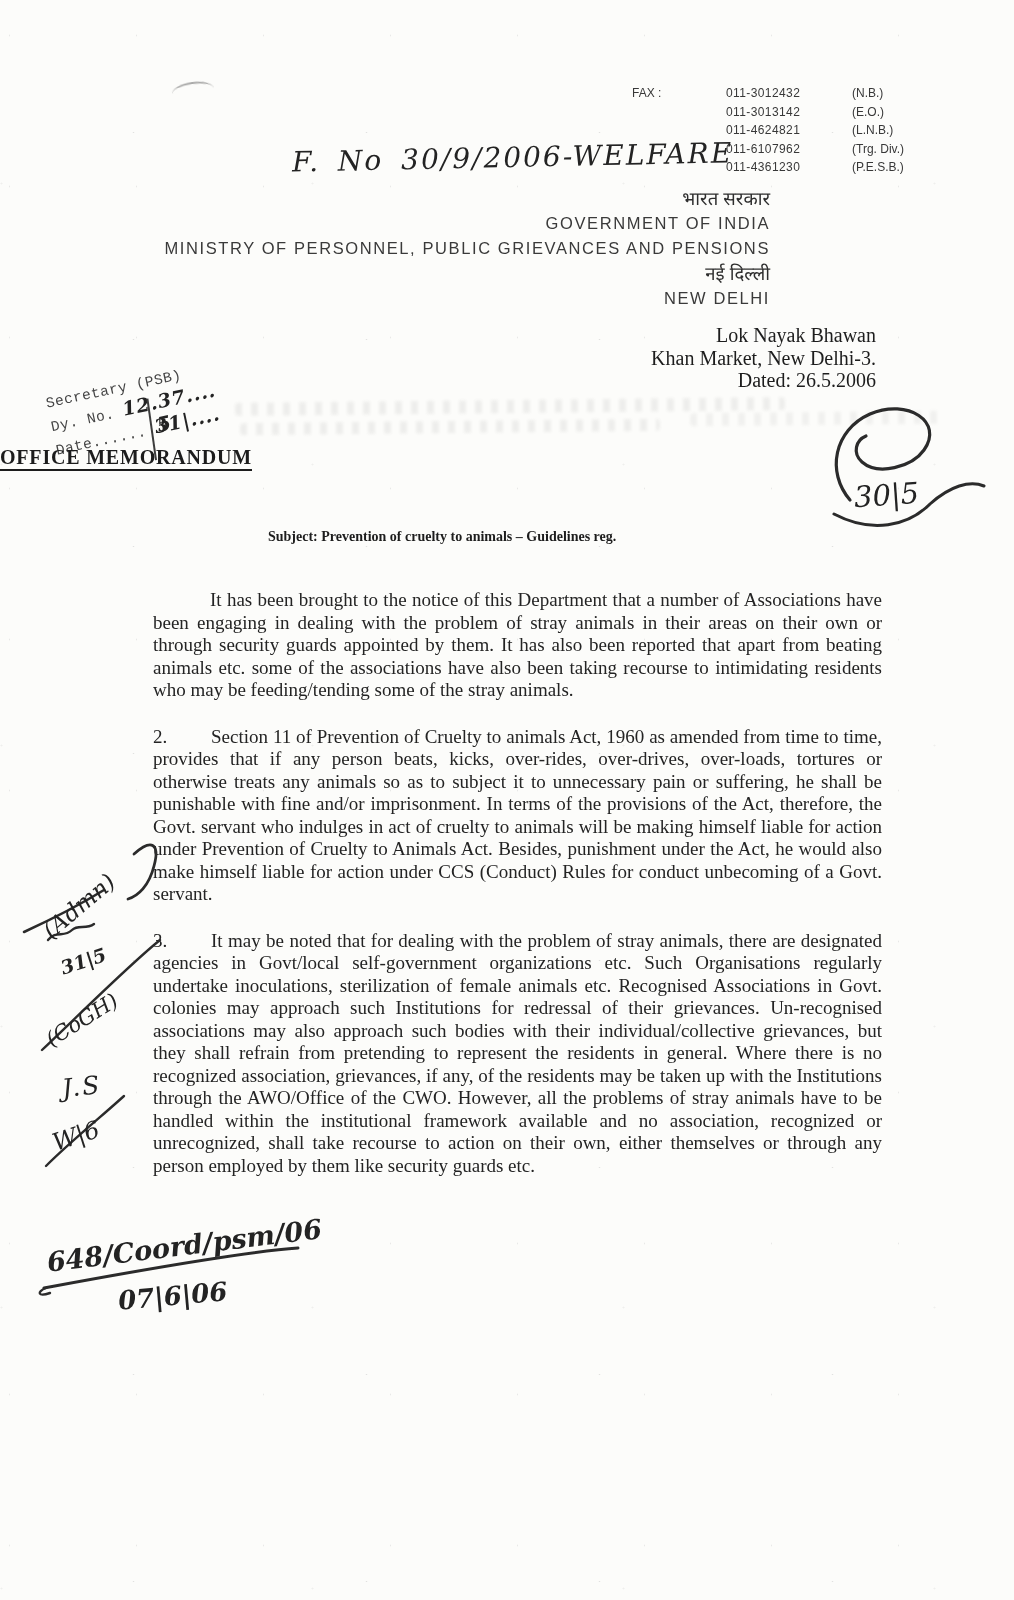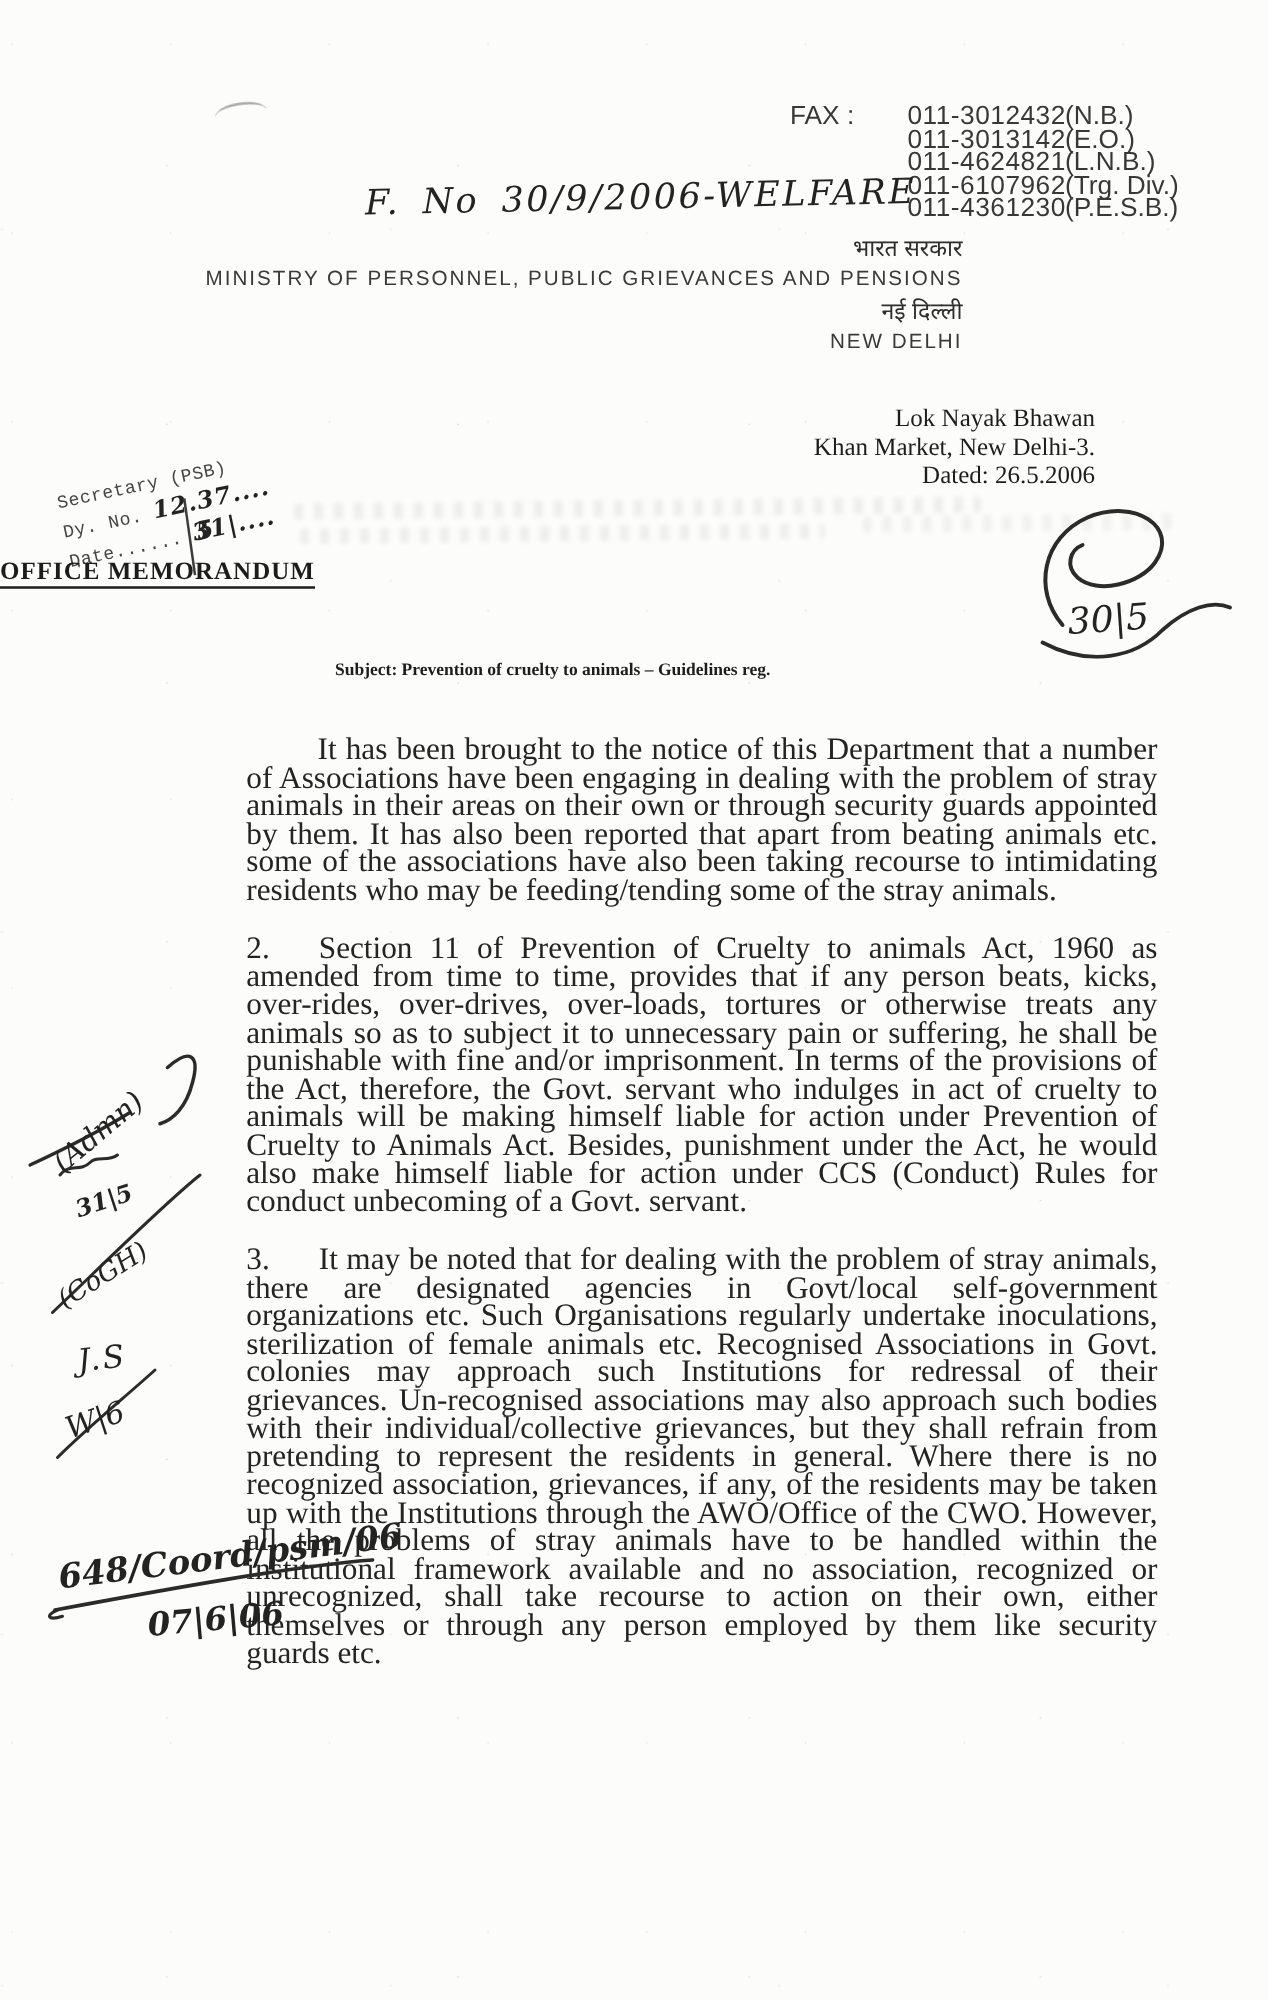--- a/index.html
+++ b/index.html
@@ -13,21 +13,21 @@
       radial-gradient(rgba(60,60,60,0.07) 0.7px, transparent 1.3px);
     background-size: 233px 207px, 127px 151px, 311px 281px;
     background-position: 17px 29px, 73px 111px, 157px 43px;
     font-family:"Liberation Serif","DejaVu Serif",serif;
     color:#242424;
   }
   .abs{position:absolute;}
 
   
   .fax{left:632px; top:84px; font-family:"Liberation Sans","DejaVu Sans",sans-serif;
-       font-size:21px; line-height:18.6px; color:#383838;}
+       font-size:12px; line-height:18.6px; color:#383838;}
   .fax-row{display:flex; white-space:nowrap;}
   .fax-lab{display:inline-block; width:62px;}
   .fax-num{display:inline-block; width:126px; letter-spacing:0.4px;margin-left:32px;}
   .fax-unit{display:inline-block;}
   .fax-row.cont{padding-left:62px;}
 
   
   .hw{font-family:"DejaVu Serif","Liberation Serif",serif; font-style:italic; color:#232323;}
   .fno{left:292px; top:141px; font-size:28px; letter-spacing:2px; word-spacing:7px;
        transform:rotate(-1.2deg); white-space:nowrap;}
@@ -53,22 +53,22 @@
 
   
   .om-title{left:0; top:446px; width:927px; text-align:left;}
   .om-title span{font-size:20px; font-weight:bold; letter-spacing:0.8px; color:#1c1c1c;
                  border-bottom:2.2px solid #1c1c1c; padding-bottom:1px;}
 
   
   .subject{left:268px; top:529px; font-size:14px; font-weight:bold; color:#1d1d1d; white-space:nowrap;}
 
   
-  .memo{left:153px; top:589px; width:729px; font-size:25px; line-height:22.5px;
-        text-align:justify; color:#242424;margin-left:44px;}
+  .memo{left:153px; top:589px; width:729px; font-size:19px; line-height:22.5px;
+        text-align:justify; color:#242424;}
   .memo p{margin:0 0 24px 0;}
   .p-first{text-indent:57px;}
   .pnum{display:inline-block; width:58px;}
 
   
   .mn{white-space:nowrap;}
   .mn-admn{left:36px; top:893px; font-size:23px; transform:rotate(-40deg);}
   .mn-315{left:60px; top:950px; font-size:19px; transform:rotate(-18deg); font-weight:bold;}
   .mn-cogh{left:42px; top:1008px; font-size:21px; transform:rotate(-32deg);}
   .mn-js{left:62px; top:1072px; font-size:25px; transform:rotate(-6deg); letter-spacing:2px;}
@@ -119,20 +119,21 @@
     <div class="fax-row cont">
       <span class="fax-num">011-4361230</span>
       <span class="fax-unit">(P.E.S.B.)</span>
     </div>
   </div>
 
   <div class="abs hw fno">F. No 30/9/2006-WELFARE</div>
 
   <div class="abs lh">
     <div class="lh-hi">भारत सरकार</div>
+    <div class="lh-en">GOVERNMENT OF INDIA</div>
     <div class="lh-en">MINISTRY OF PERSONNEL, PUBLIC GRIEVANCES AND PENSIONS</div>
     <div class="lh-hi">नई दिल्ली</div>
     <div class="lh-en">NEW DELHI</div>
   </div>
 
   <div class="abs addr">
     <div>Lok Nayak Bhawan</div>
     <div>Khan Market, New Delhi-3.</div>
     <div>Dated: 26.5.2006</div>
   </div>

